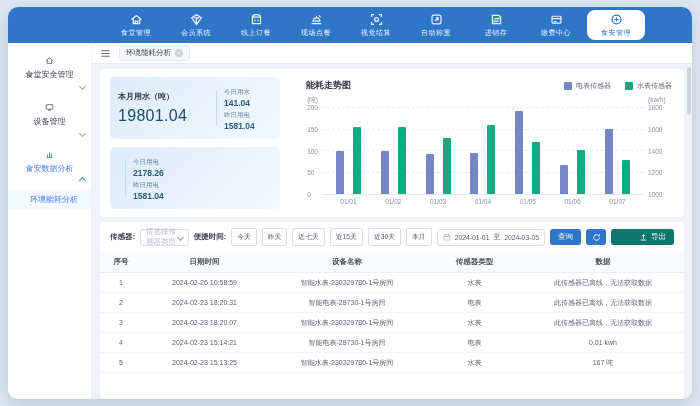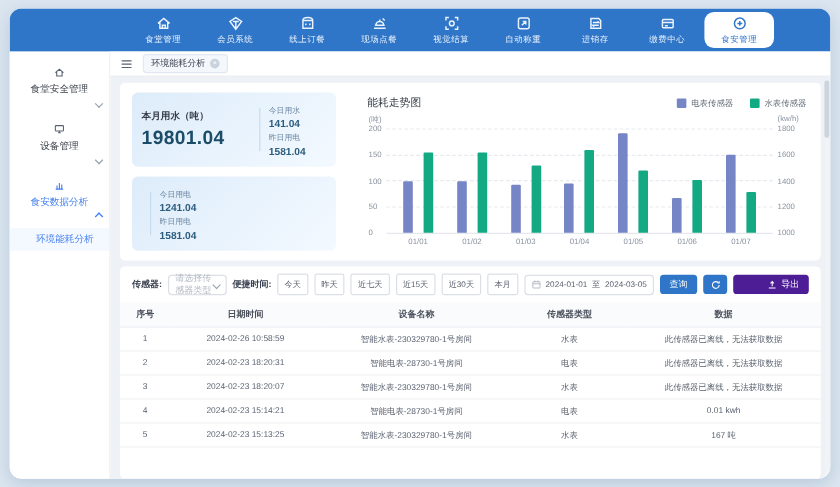--- a/index.html
+++ b/index.html
@@ -78,29 +78,29 @@
   .placeholder { font-size:7.5px; color:#b4bac4; }
   
   .panel { display:flex; gap:12px; padding:8px 10px; flex:none; }
   .stats-col { width:170px; display:flex; flex-direction:column; gap:8px; flex:none; }
   .stat-card {
     background:linear-gradient(135deg,#ddecfa 0%,#f3f9ff 100%);
     border-radius:5px; height:62px; display:flex; align-items:center; padding:0 8px;
   }
   .stat-left { flex:1; }
   .stat-title { font-size:8px; font-weight:bold; color:#333a45; margin-bottom:5px; }
-  .stat-value { font-size:16px; font-weight:bold; color:#1b4c68; letter-spacing:.3px; }
+  .stat-value { font-size:16px; font-weight:normal; color:#1b4c68; letter-spacing:.3px; }
   .stat-div { width:1px; height:36px; background:#c6dcee; margin:0 7px; }
   .stat-right { width:48px; flex:none; }
   .mini-label { font-size:6.5px; color:#6d87a2; margin-top:3px; }
   .mini-value { font-size:8.5px; font-weight:bold; color:#2c5d7f; margin-top:1px; }
   
   .chart-box { flex:1; min-width:0; display:flex; flex-direction:column; }
   .chart-head { display:flex; align-items:center; margin:2px 2px 0 14px; }
-  .chart-title { font-size:9px; font-weight:normal; color:#333a45; }
+  .chart-title { font-size:9px; font-weight:bold; color:#333a45; }
   .legend { margin-left:auto; display:flex; gap:14px; align-items:center; }
   .legend-item { display:flex; align-items:center; gap:4px; font-size:7px; color:#606a76; }
   .legend-swatch { width:8px; height:8px; border-radius:1px; }
   .chart-grid { flex:1; display:flex; margin-top:4px; }
   .y-axis { width:30px; display:flex; flex-direction:column; font-size:6.5px; color:#8a93a0; flex:none; }
   .y-axis.right { align-items:flex-start; }
   .y-axis.left { align-items:flex-end; padding-right:4px; }
   .y-axis.right { padding-left:4px; }
   .axis-unit { font-size:6.5px; color:#8a93a0; height:12px; }
   .ticks { flex:1; display:flex; flex-direction:column; justify-content:space-between; }
@@ -127,21 +127,21 @@
   }
   .date-box {
     display:flex; align-items:center; gap:4px; border:1px solid #dcdfe6; border-radius:3px;
     height:17px; padding:0 5px; font-size:6.8px; color:#5a6270; flex:none; background:#fff;
   }
   .date-box svg { width:8px; height:8px; stroke:#a8afba; fill:none; stroke-width:1.4; }
   .btn { border:none; border-radius:3px; height:16px; font-size:7.5px; color:#fff; cursor:pointer; display:flex; align-items:center; gap:3px; padding:0 8px; flex:none; }
   .btn.blue { background:#2f76c9; }
   .btn.icon-only { width:20px; justify-content:center; padding:0; }
   .btn svg { width:9px; height:9px; stroke:#fff; fill:none; stroke-width:1.6; }
-  .btn.orange { background:#4c1d95; margin-left:auto;padding-left:28px; }
+  .btn.orange { background:#0f766e; margin-left:auto;padding-left:28px; }
   
   .data-table { width:100%; border-collapse:collapse; table-layout:fixed; }
   .data-table th {
     background:#fafbfc; font-size:7.5px; color:#4a515c; font-weight:bold;
     padding:5px 2px; border-bottom:1px solid #ebeef5; text-align:center;
   }
   .data-table td {
     font-size:7px; color:#5a6270; padding:4.5px 2px; text-align:center;
     border-bottom:1px solid #f0f2f6; white-space:nowrap; overflow:hidden;
   }
@@ -273,21 +273,21 @@
                 <div class="mini-label">今日用水</div>
                 <div class="mini-value">141.04</div>
                 <div class="mini-label">昨日用电</div>
                 <div class="mini-value">1581.04</div>
               </div>
             </div>
             <div class="stat-card">
               <div class="stat-div"></div>
               <div class="stat-right">
                 <div class="mini-label">今日用电</div>
-                <div class="mini-value">1241.04</div>
+                <div class="mini-value">2178.26</div>
                 <div class="mini-label">昨日用电</div>
                 <div class="mini-value">1581.04</div>
               </div>
             </div>
           </div>
 
           <div class="chart-box">
             <div class="chart-head">
               <span class="chart-title">能耗走势图</span>
               <div class="legend">

